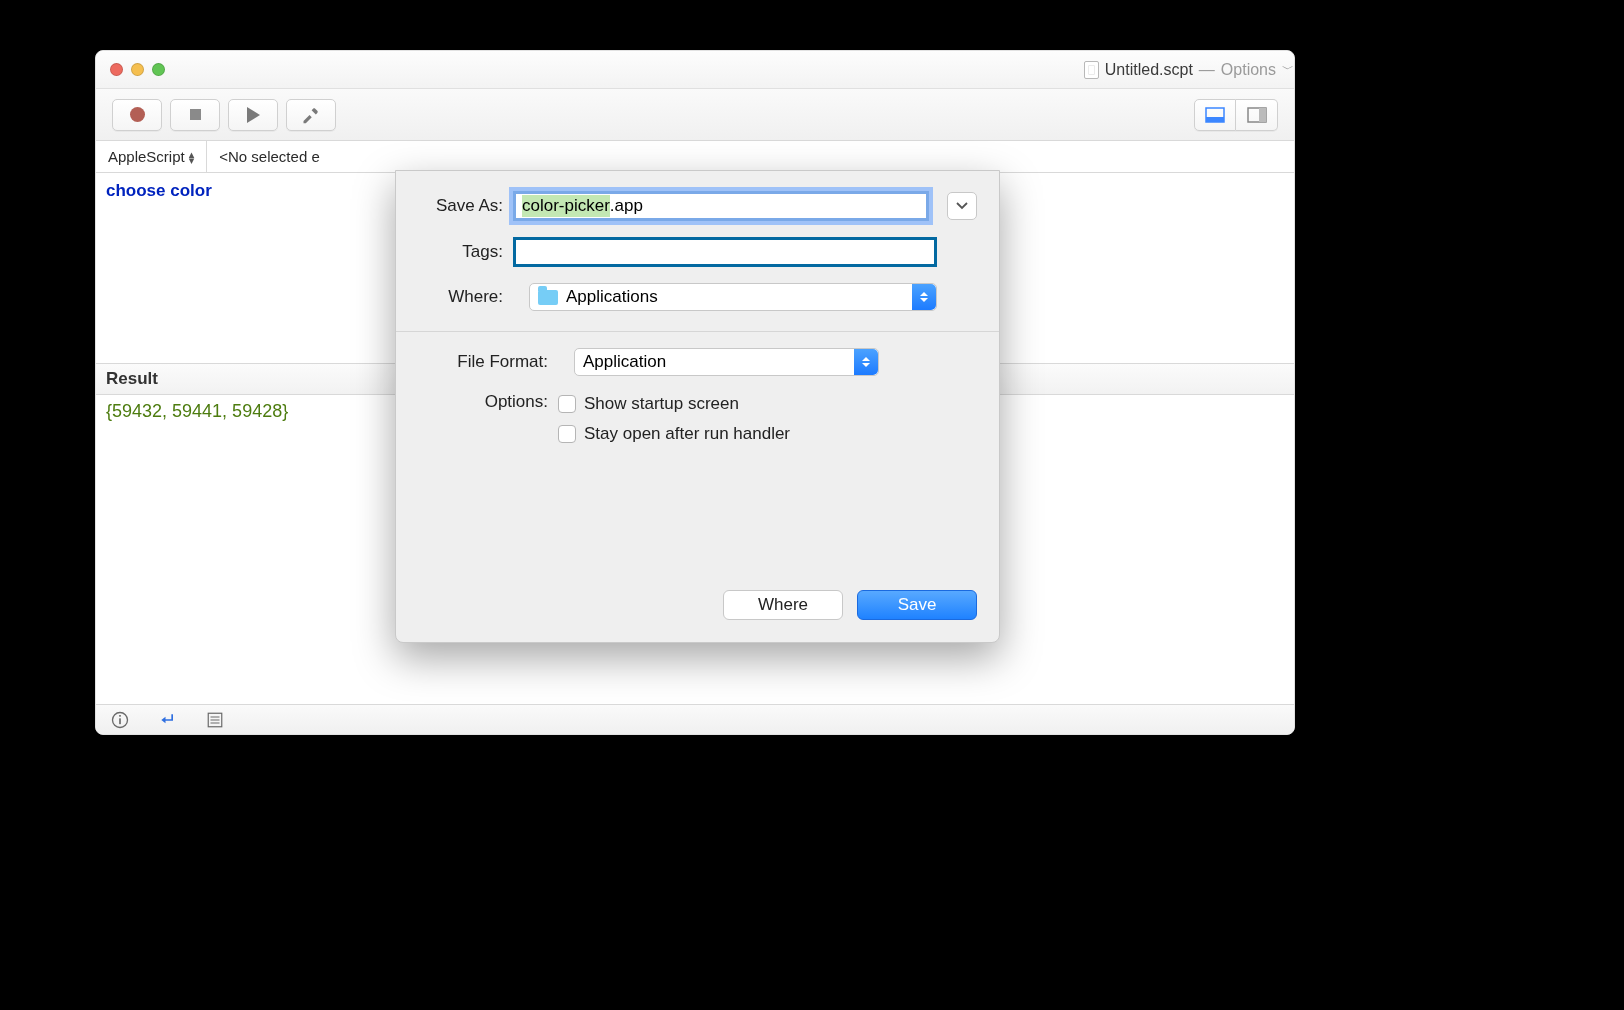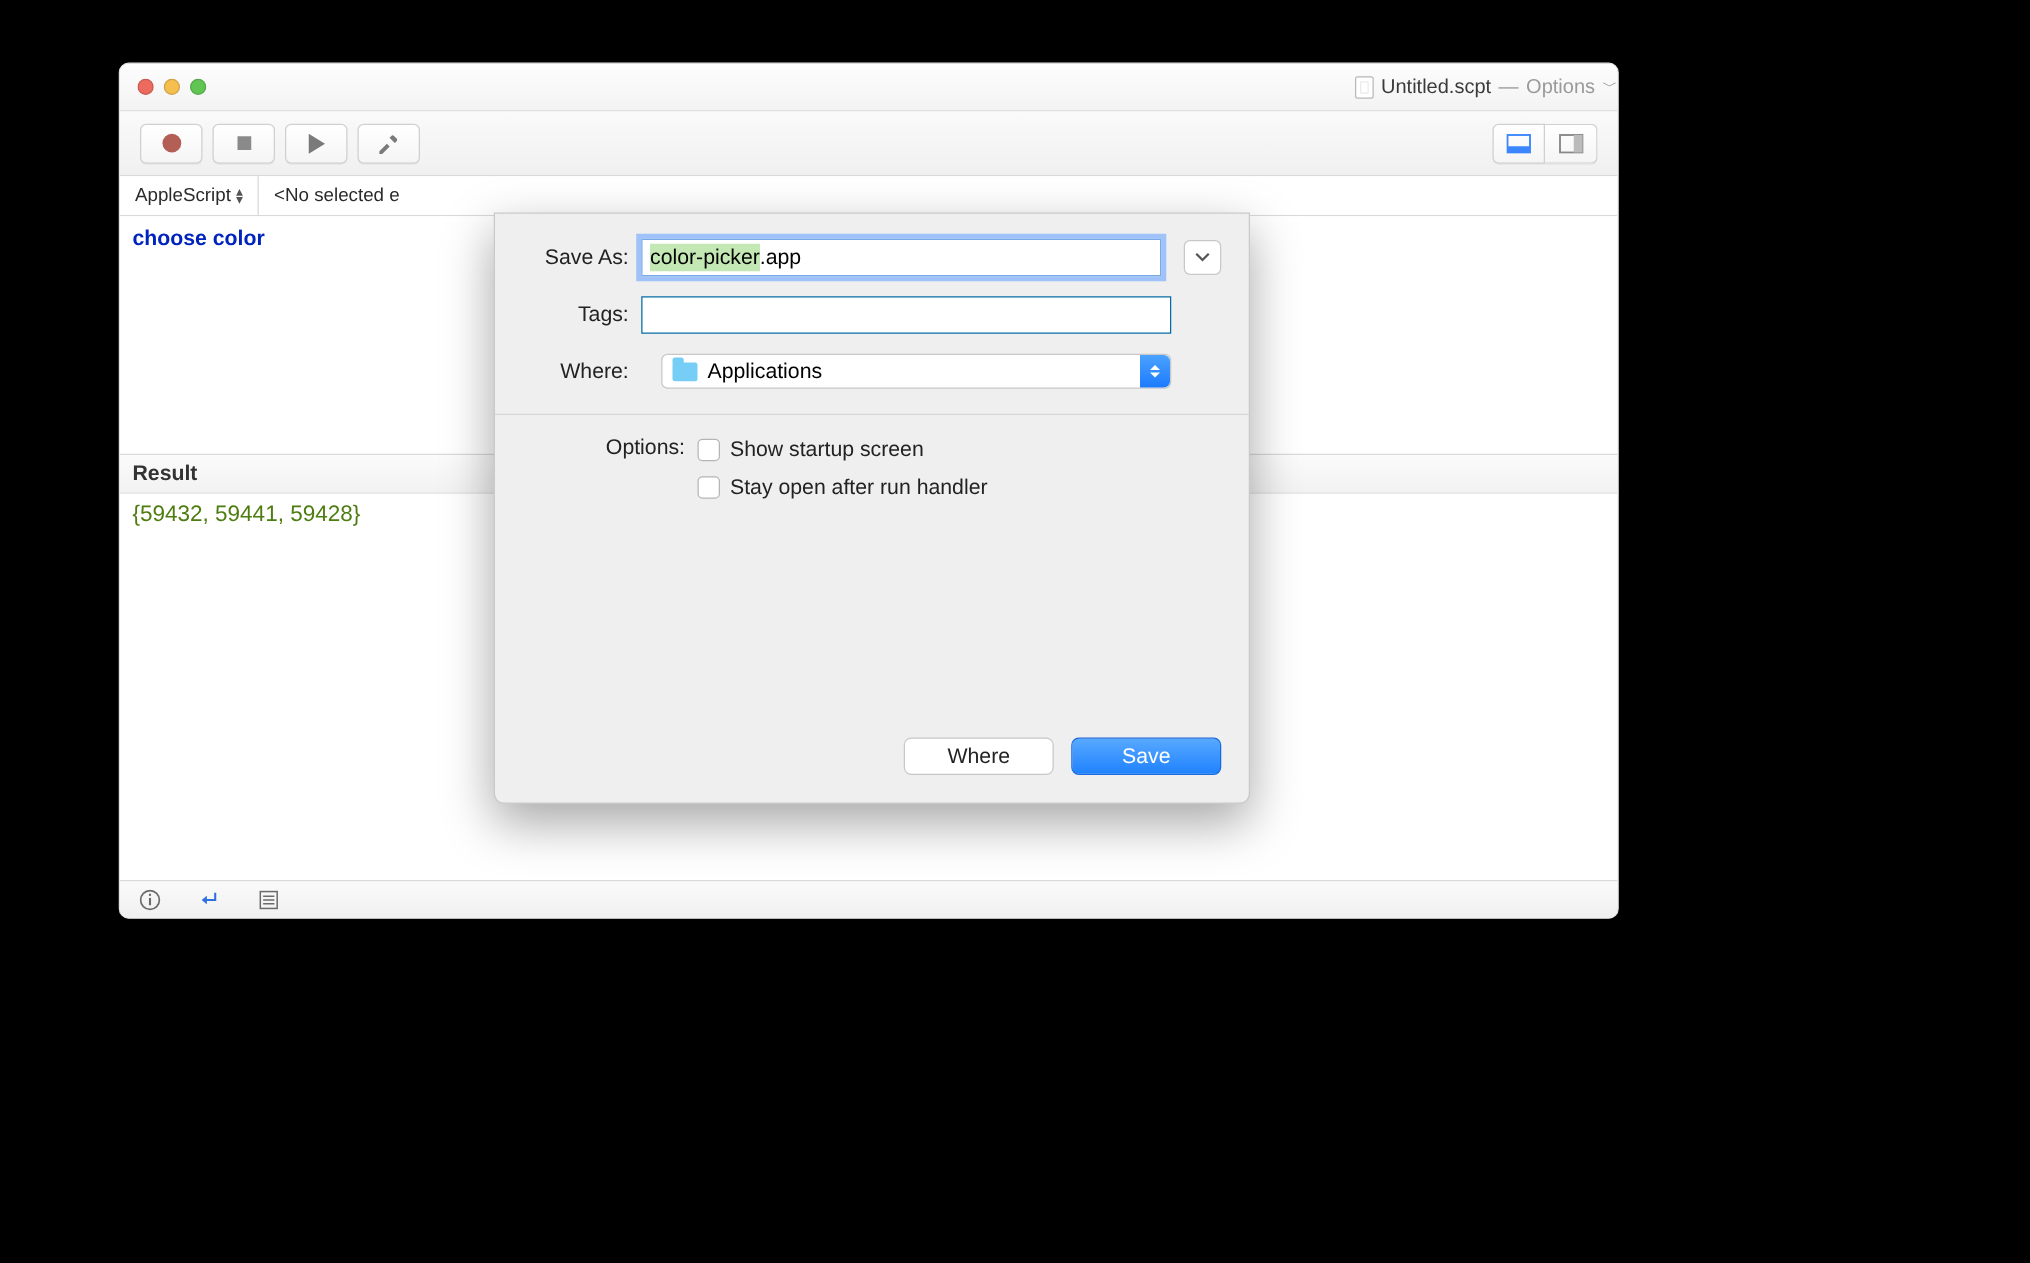--- a/index.html
+++ b/index.html
@@ -61,21 +61,21 @@
     background: #efefef; border: 0.5px solid #c9c9c9; border-radius: 0 0 8px 8px;
     box-shadow: 0 15px 40px rgba(0,0,0,0.35);
     display: flex; flex-direction: column;
   }
   .sheet-top { padding: 20px 22px 20px 22px; }
   .sheet-mid { border-top: 1px solid #d6d6d6; padding: 16px 22px 10px 22px; }
   .frow { display:flex; align-items:center; margin-bottom:16px; }
   .flab { width: 140px; text-align: right; padding-right: 10px; font-size: 17px; color:#222; }
   .fval { flex:1; display:flex; align-items:center; gap:8px; }
   .txtfield {
-    flex:1; height: 30px; background:#fff; border:1px solid #0369a1; border-radius:0;
+    flex:1; height: 30px; background:#fff; border:3px solid #0369a1; border-radius:0;
     padding: 0 6px; font-size: 17px; display:flex; align-items:center; position:relative;
   }
   .focus-ring { box-shadow: 0 0 0 4px rgba(93,157,255,0.55); border-color:#7aa9e8; }
   .sel-highlight { background: #c3e8b3; padding: 1px 0; }
   .expand-btn { width: 30px; height: 28px; background:#fff; border:1px solid #c8c8c8; border-radius:5px; display:flex; align-items:center; justify-content:center; margin-left:10px;}
   .popup {
     flex:1; height: 28px; background:#fff; border:1px solid #c8c8c8; border-radius:5px;
     display:flex; align-items:center; padding-left:8px; font-size:17px; position:relative;margin-left:16px;
   }
   .popup .end {
@@ -229,20 +229,32 @@
             <div class="end">
                 <div class="ar up"></div>
                 <div class="ar dn"></div>
               </div>
           </div>
         </div>
       </div>
     </div>
 
     <div class="sheet-mid">
+      <div class="frow">
+        <div class="flab">File Format:</div>
+        <div class="fval">
+          <div class="popup" style="max-width:305px">
+            <span>Application</span>
+            <div class="end">
+                <div class="ar up"></div>
+                <div class="ar dn"></div>
+              </div>
+          </div>
+        </div>
+      </div>
       <div class="frow" style="align-items:flex-start">
         <div class="flab">Options:</div>
         <div class="fval">
           <div class="opt-list">
             <label class="opt">
               <span class="checkbox"></span>
               <span>Show startup screen</span>
             </label>
             <label class="opt">
               <span class="checkbox"></span>

